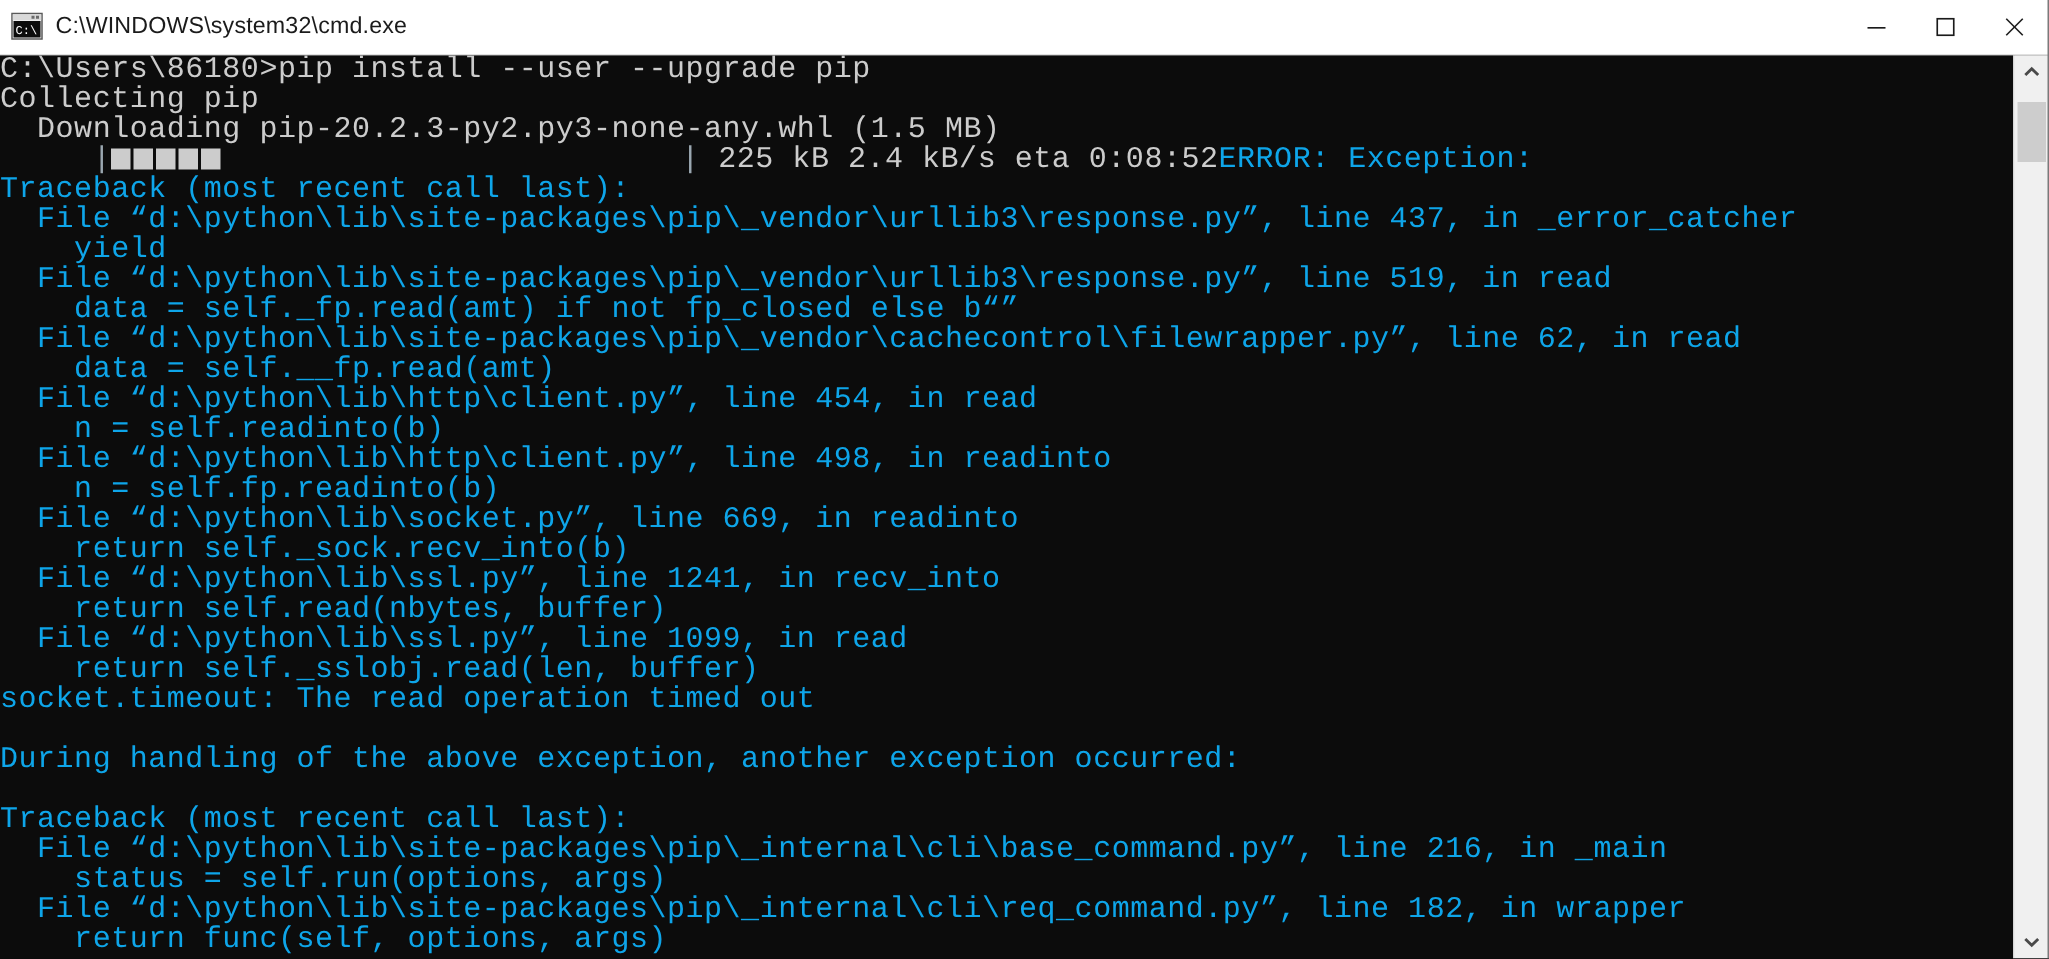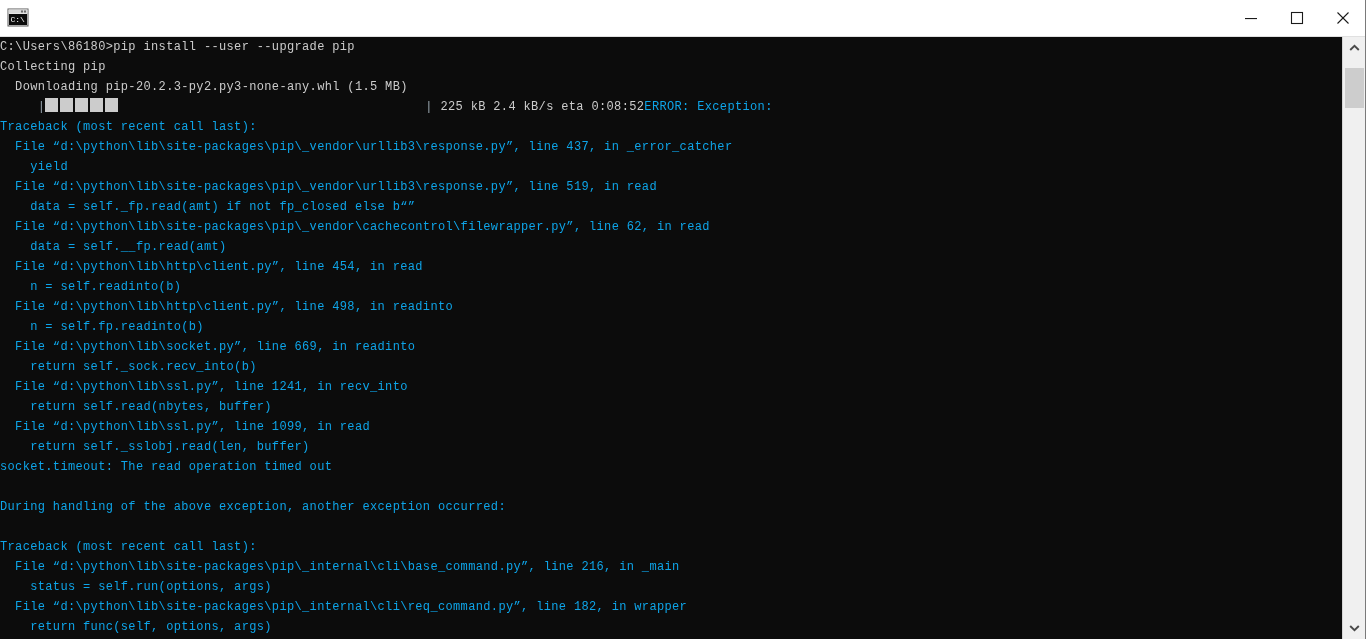--- a/index.html
+++ b/index.html
@@ -79,21 +79,21 @@
   }
 
   #console-text {
     position: absolute;
     left: 0;
     top: 0;
     width: 1342px;
     padding: 0;
     margin: 0;
     font-family: "Liberation Mono", "DejaVu Sans Mono", monospace;
-    font-size: 12px;
+    font-size: 20px;
     line-height: 20px;
     white-space: pre;
     letter-spacing: 0.35px;
     color: #cccccc;
   }
 
   .ln { display: block; height: 20px; }
   .c-gray { color: #cccccc; }
   .c-red  { color: #0ea5e9; }
   .bar-open { color: #9aa7b0; }
@@ -164,20 +164,21 @@
 
     <svg id="app-icon" viewBox="0 0 22 22">
       <rect x="1" y="2" width="20" height="17" fill="#f2f2f2" stroke="#5a5a5a" stroke-width="1"></rect>
       <rect x="1.5" y="2.5" width="19" height="4" fill="#d9d9d9"></rect>
       <rect x="14" y="3.5" width="2" height="2" fill="#6b6b6b"></rect>
       <rect x="17" y="3.5" width="2" height="2" fill="#6b6b6b"></rect>
       <rect x="2" y="7" width="18" height="11" fill="#0c0c0c"></rect>
       <text x="3.4" y="15.4" font-family="'Liberation Mono', monospace" font-size="8" fill="#ffffff">C:\</text>
     </svg>
 
+    <div id="title-text">C:\WINDOWS\system32\cmd.exe</div>
 
     <div id="titlebar-spacer"></div>
 
     <div class="win-btn">
       <svg width="14" height="14" viewBox="0 0 14 14">
         <rect x="1" y="7" width="12" height="1.1" fill="#1b1b1b"></rect>
       </svg>
     </div>
 
     <div class="win-btn">

